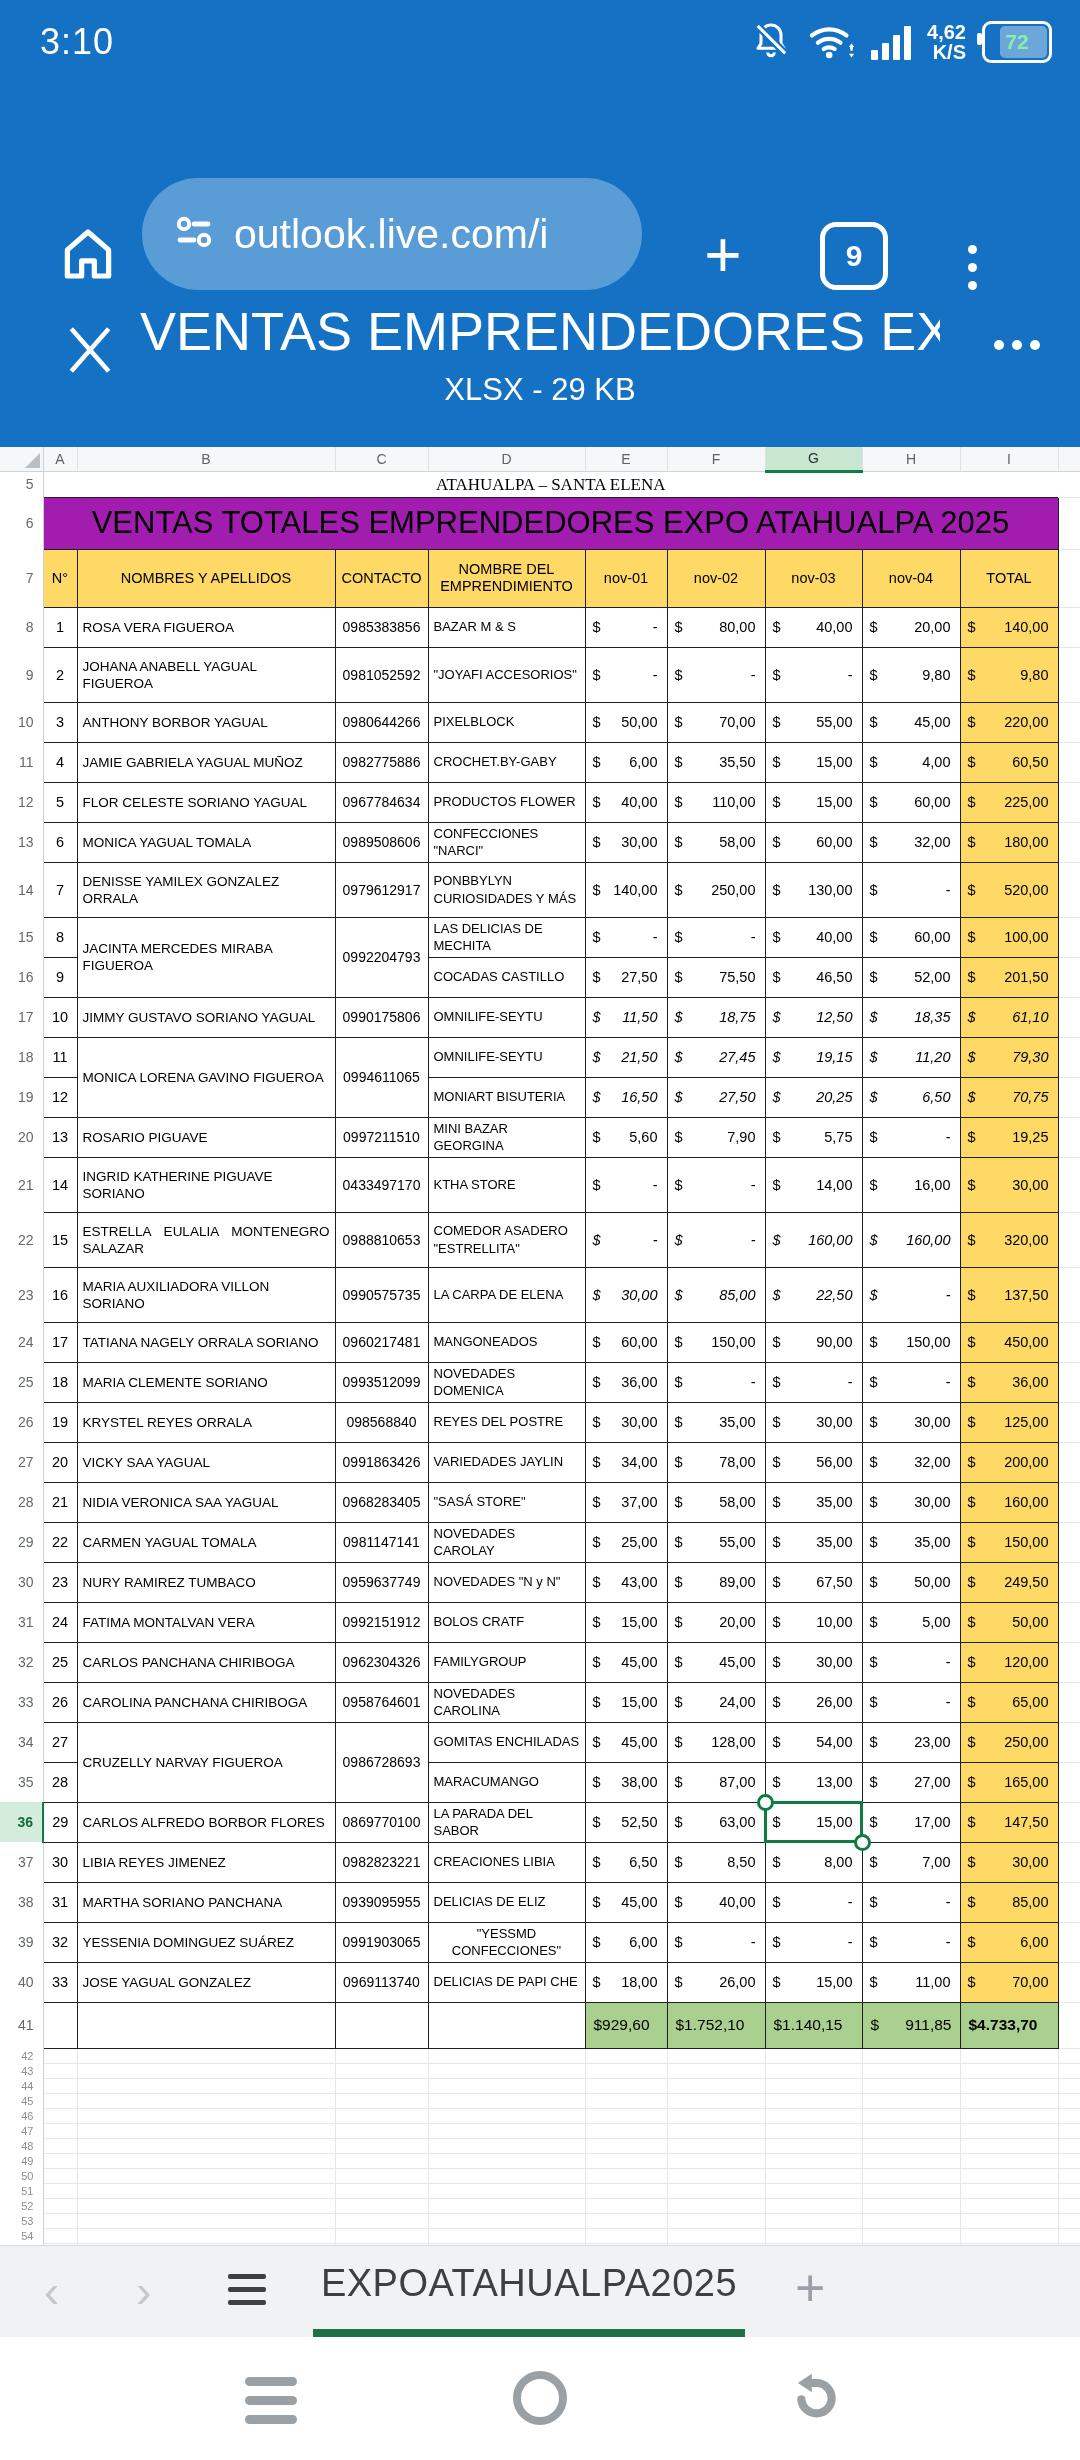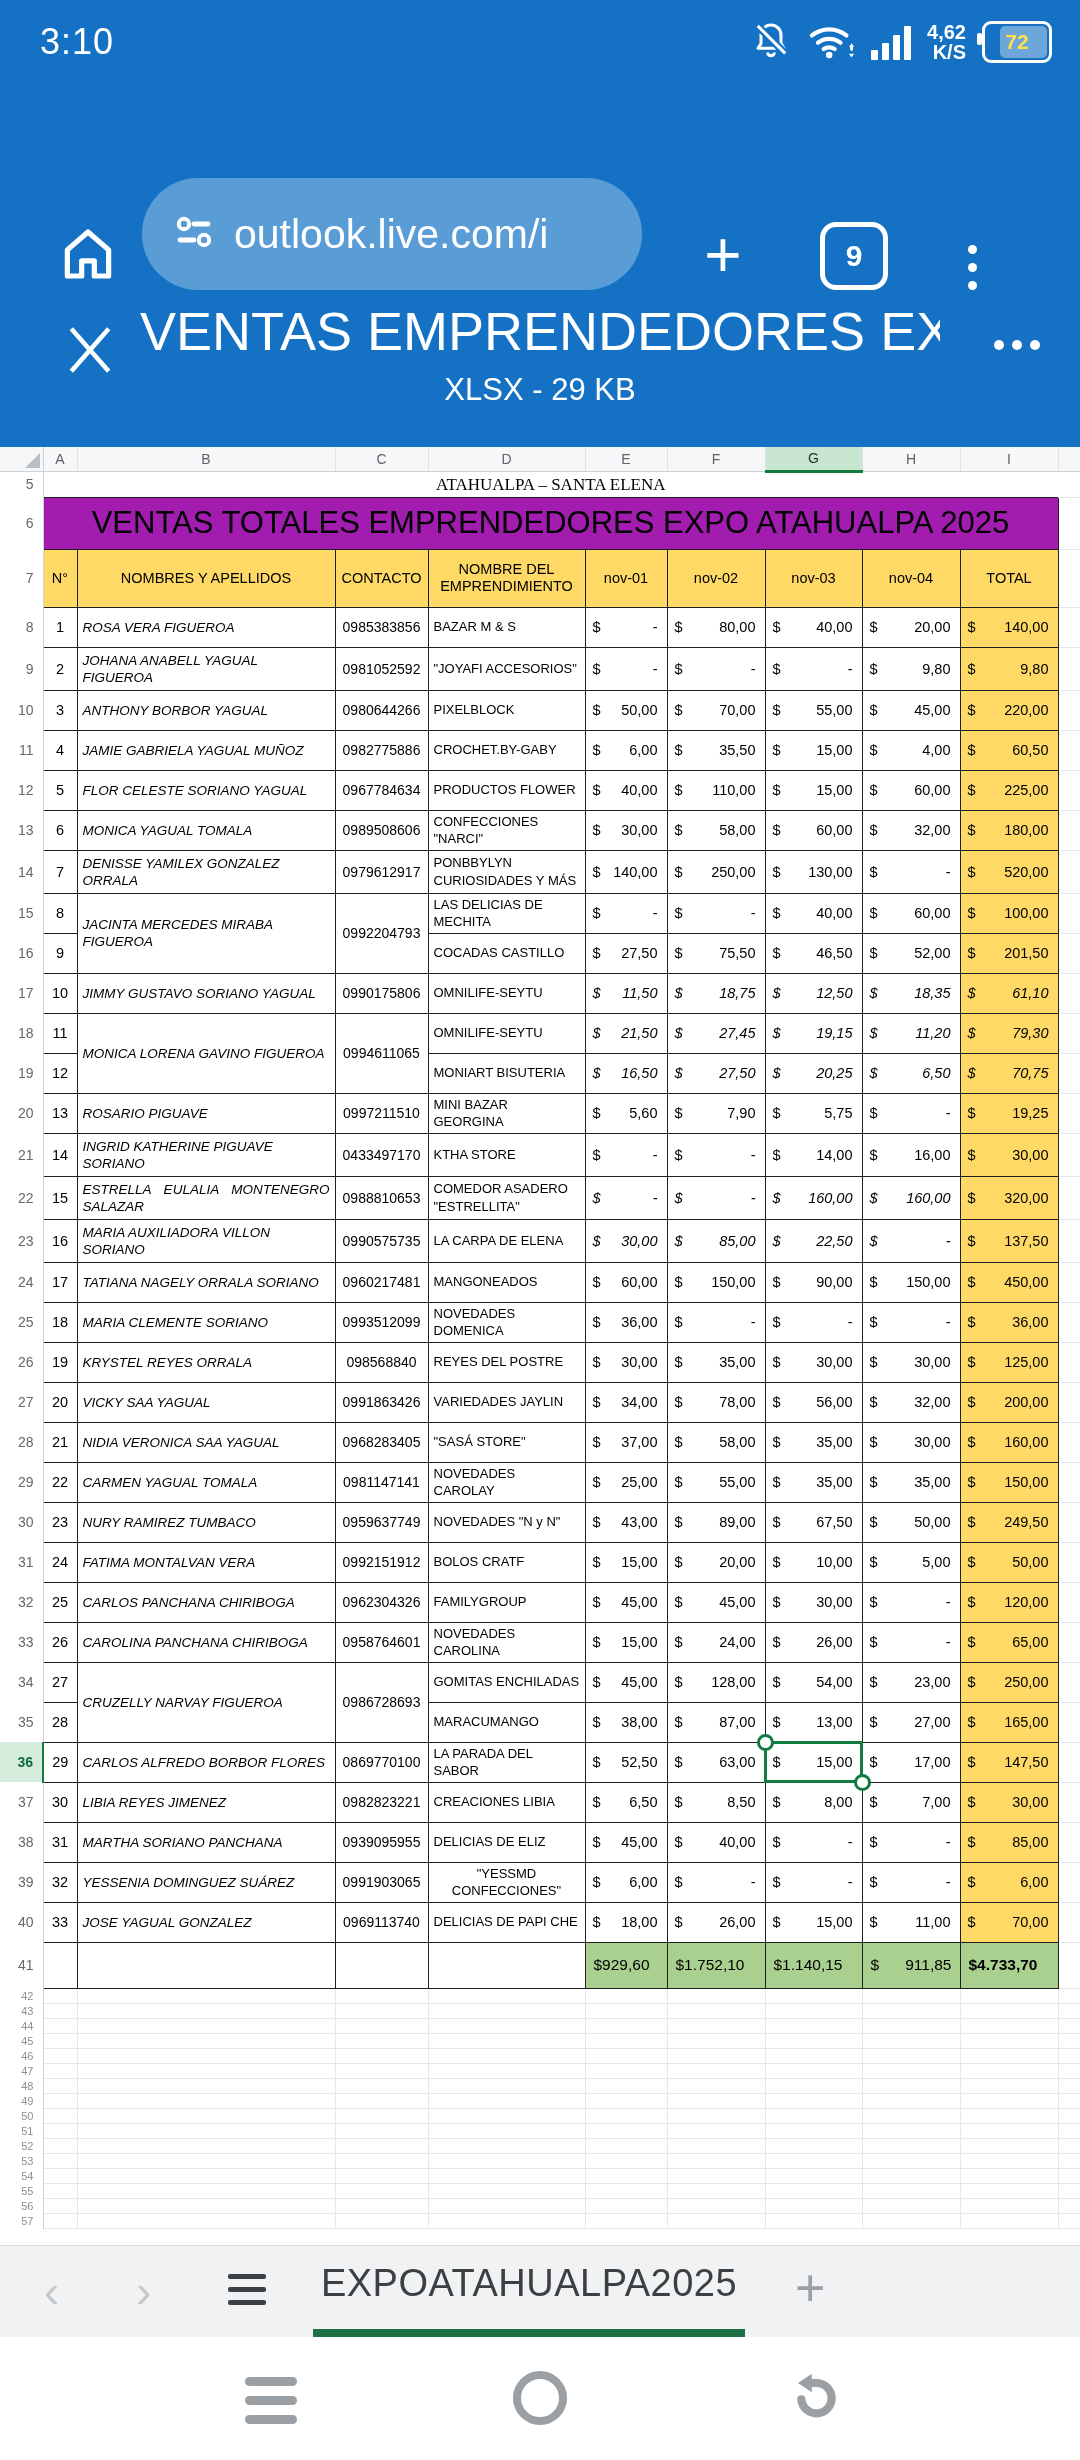--- a/index.html
+++ b/index.html
@@ -9,21 +9,21 @@
     -webkit-font-smoothing:antialiased;
   }
   
   .appbar{position:absolute;left:0;top:0;width:1080px;height:450px;background:#1471c4;}
   .status-bar{position:absolute;left:0;top:0;width:1080px;height:84px;display:flex;align-items:center;color:#fff;}
   .status-time{font-size:36px;margin-left:40px;font-weight:400;letter-spacing:1px;}
   .status-right{position:absolute;right:28px;top:0;height:84px;display:flex;align-items:center;gap:16px;}
   .net-speed{font-size:20px;font-weight:700;line-height:20px;text-align:right;}
   .battery{position:relative;width:64px;height:36px;border:3px solid #fff;border-radius:9px;display:flex;align-items:center;justify-content:center;}
   .battery .fill{position:absolute;right:2px;top:2px;bottom:2px;width:74%;background:rgba(255,255,255,.38);border-radius:5px;}
-  .battery .pct{position:relative;font-size:21px;font-weight:700;color:#fde047;}
+  .battery .pct{position:relative;font-size:21px;font-weight:700;color:#86efac;}
   .battery .tip{position:absolute;left:-8px;top:9px;width:5px;height:12px;background:#fff;border-radius:2px;}
   .sig-bars{display:flex;align-items:flex-end;gap:4px;height:36px;}
   .sig-bars i{display:block;width:7px;background:#fff;border-radius:1px;}
   
   .url-row{position:absolute;left:0;top:96px;width:1080px;height:194px;display:flex;align-items:flex-end;color:#fff;}
   .home-btn{margin-left:52px;width:72px;height:72px;display:flex;align-items:center;justify-content:center;}
   .url-pill{margin-left:18px;width:500px;height:112px;border-radius:56px;background:rgba(255,255,255,.30);display:flex;align-items:center;padding:0 30px;box-sizing:border-box;gap:18px;}
   .url-text{font-size:41px;color:#fff;white-space:nowrap;overflow:hidden;font-weight:400;}
   .plus-btn{margin-left:46px;font-size:64px;font-weight:300;width:70px;text-align:center;line-height:70px;}
   .tabcount-btn{margin-left:62px;width:58px;height:58px;border:5px solid #fff;border-radius:16px;display:flex;align-items:center;justify-content:center;font-size:30px;font-weight:700;}
@@ -52,21 +52,21 @@
   .r-letters th.selcol{background:#c8e6d0;border-bottom:3px solid #107C41;color:#2b2f33;}
   
   .title5{height:26px;font-family:"Liberation Serif",serif;font-weight:700;font-size:17px;text-align:center;color:#000;background:#fff;}
   
   .banner6{height:52px;background:#a21caf;border:1px solid #1f1f1f;text-align:center;font-size:31px;font-weight:700;color:#000;}
   
   .h7{height:58px;background:#FFD966;border:1px solid #1f1f1f;font-size:14.5px;font-weight:700;text-align:center;color:#000;padding:2px 3px !important;line-height:17px;}
   
   .c{border:1px solid #1f1f1f;background:#fff;font-size:14px;color:#000;height:40px;vertical-align:middle;}
   .c.num{text-align:center;font-size:14.5px;}
-  .c.name{font-size:13.5px;padding:4px 5px !important;line-height:17px;font-style:italic;}
+  .c.name{font-size:13.5px;padding:10px 5px !important;line-height:17px;}
   .c.name.just{text-align:justify;text-align-last:justify;}
   .c.contact{text-align:center;font-size:14px;}
   .c.biz{font-size:13px;padding:2px 5px !important;line-height:17.5px;}
   .c.biz.ctr{text-align:center;}
   .money{position:relative;}
   .money .in{display:flex;justify-content:space-between;align-items:center;padding:0 9px 0 7px;font-size:14.5px;}
   .money.tcol{background:#FFD966;}
   .it .in{font-style:italic;}
   
   .selcell{outline:3px solid #107C41;outline-offset:-2px;position:relative;overflow:visible !important;}

